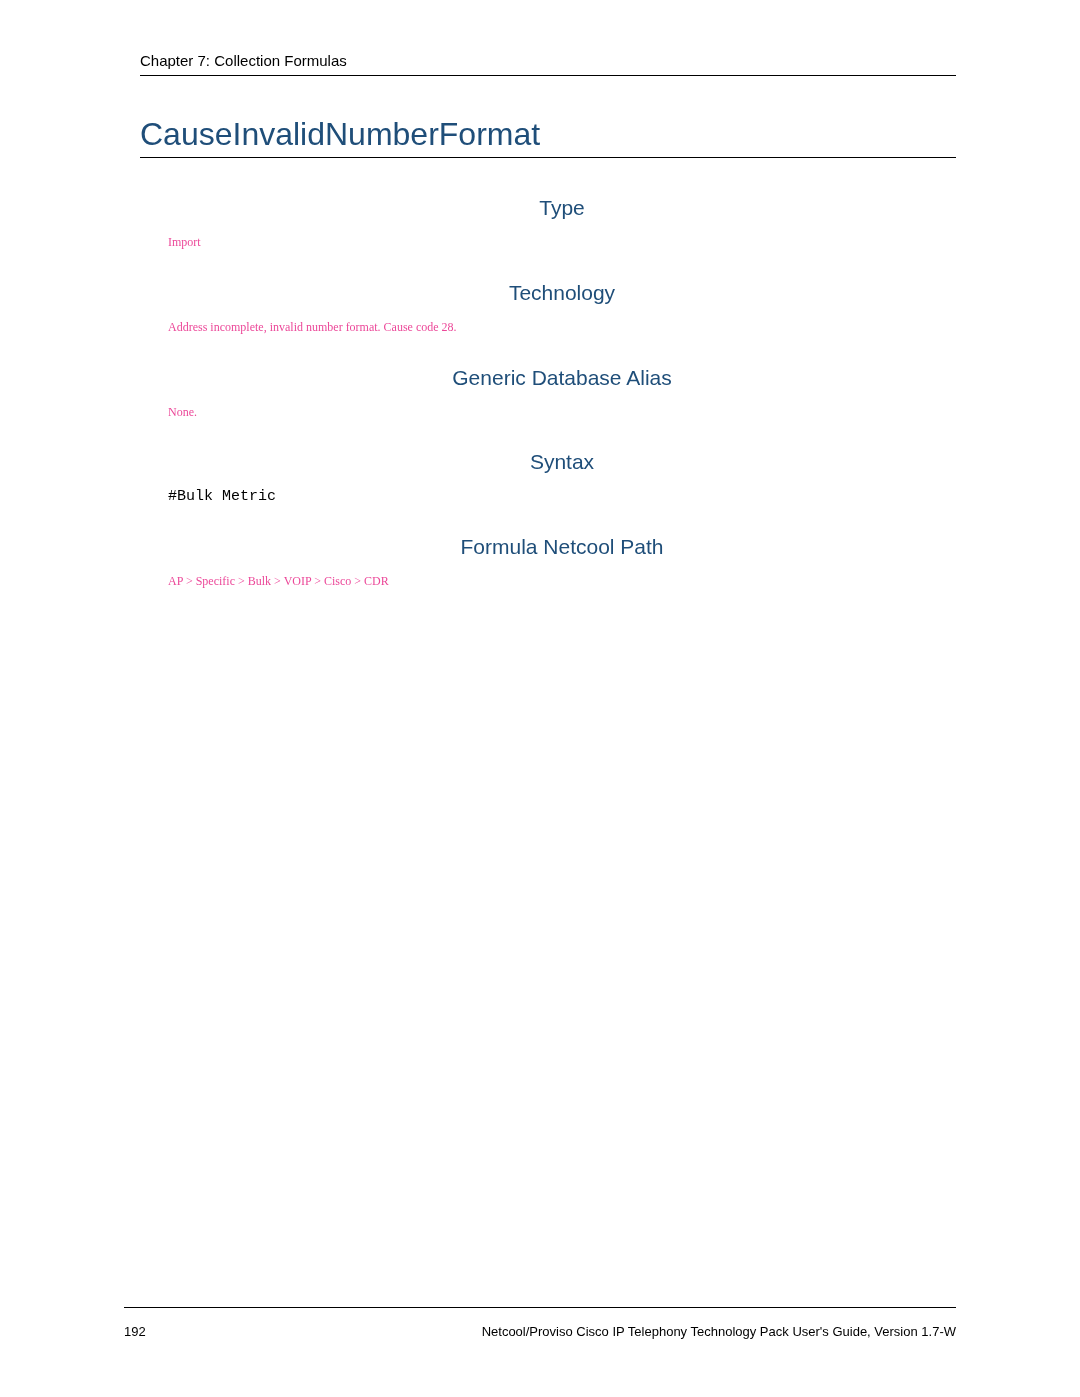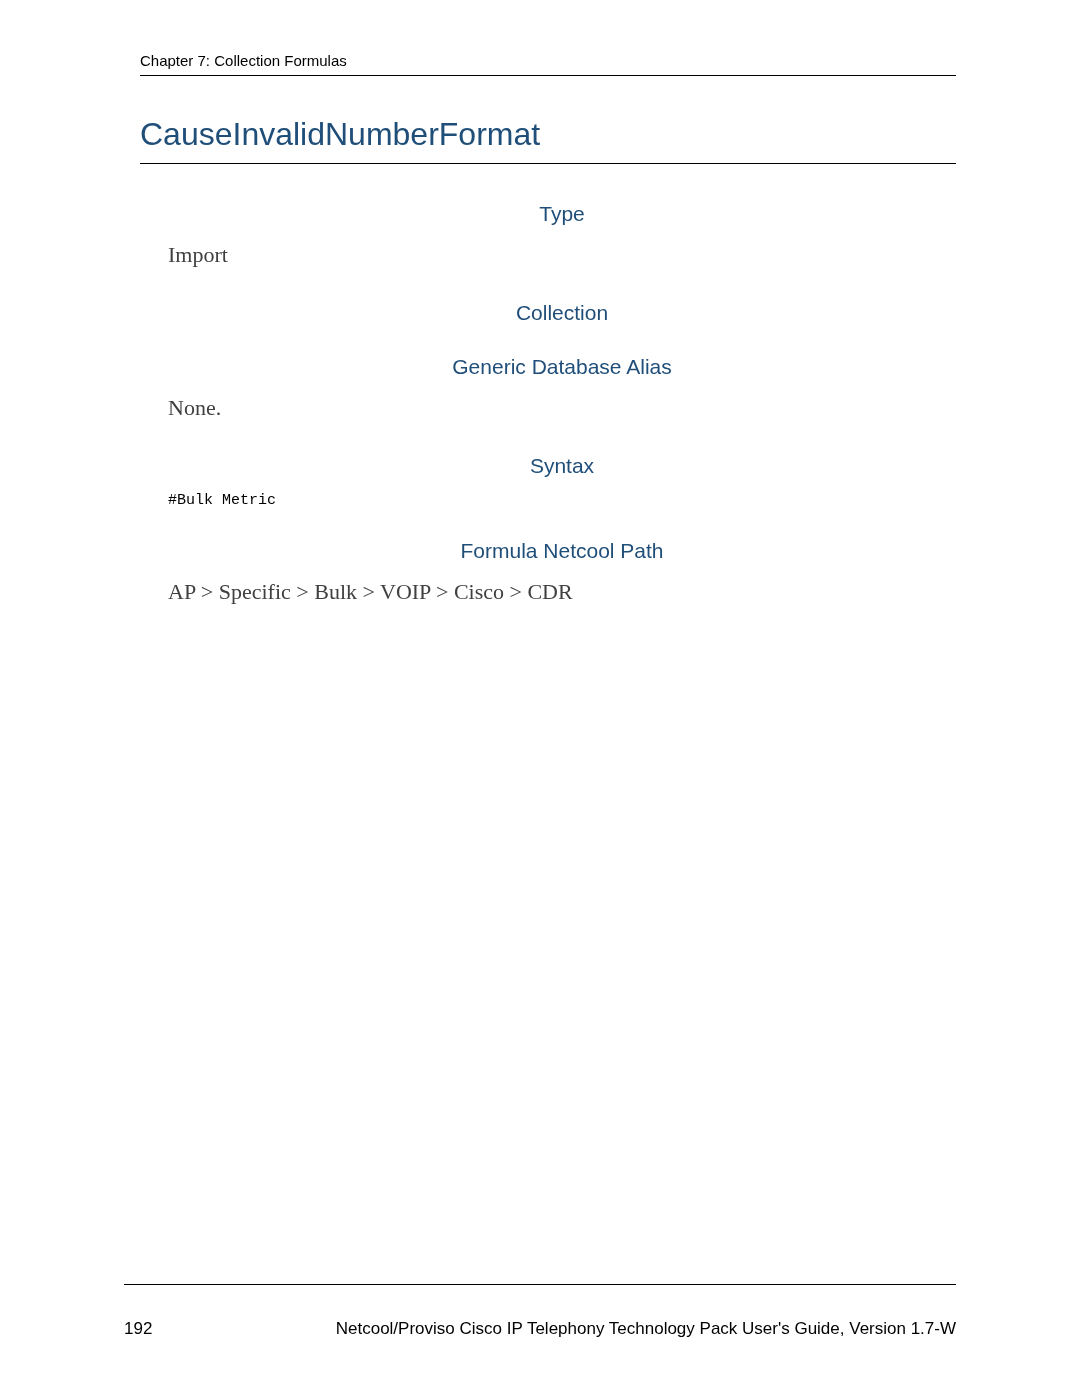--- a/index.html
+++ b/index.html
@@ -17,77 +17,78 @@
     padding-bottom: 6px;
     border-bottom: 1px solid #000;
     margin-bottom: 40px;
   }
   .title {
     font-family: Arial, Helvetica, sans-serif;
     font-size: 32px;
     font-weight: 400;
     color: #1f4e79;
     letter-spacing: 0px;
-    padding-bottom: 10px;
+    padding-bottom: 4px;
     border-bottom: 1px solid #000;
     margin-bottom: 38px;
   }
   .section {
     margin-left: 28px;
     margin-bottom: 30px;
   }
   .section-heading {
     font-family: Arial, Helvetica, sans-serif;
     font-size: 21px;
     font-weight: 400;
     color: #1f4e79;
     margin-bottom: 14px;
     text-align: center;
   }
   .body-text {
     font-family: Georgia, "Times New Roman", serif;
-    font-size: 22px;
-    color: #404040;
+    font-size: 12px;
+    color: #ec4899;
     line-height: 1.4;
   }
   .code-text {
     font-family: "Courier New", Courier, monospace;
     font-size: 15px;
     color: #000;
   }
   .footer {
     position: absolute;
     left: 124px;
     right: 124px;
     bottom: 58px;
     border-top: 1px solid #000;
-    padding-top: 34px;
+    padding-top: 16px;
     display: flex;
     justify-content: space-between;
     font-family: Arial, Helvetica, sans-serif;
-    font-size: 17px;
+    font-size: 13px;
     color: #000;
   }
 </style>
 </head>
 <body>
 
 <div class="page">
 
   <div class="header-line">Chapter 7: Collection Formulas</div>
 
   <h1 class="title">CauseInvalidNumberFormat</h1>
 
   <div class="section">
     <div class="section-heading">Type</div>
     <div class="body-text">Import</div>
   </div>
 
   <div class="section">
-    <div class="section-heading">Collection</div>
+    <div class="section-heading">Technology</div>
+    <div class="body-text">Address incomplete, invalid number format. Cause code 28.</div>
   </div>
 
   <div class="section">
     <div class="section-heading">Generic Database Alias</div>
     <div class="body-text">None.</div>
   </div>
 
   <div class="section">
     <div class="section-heading">Syntax</div>
     <div class="code-text">#Bulk Metric</div>

